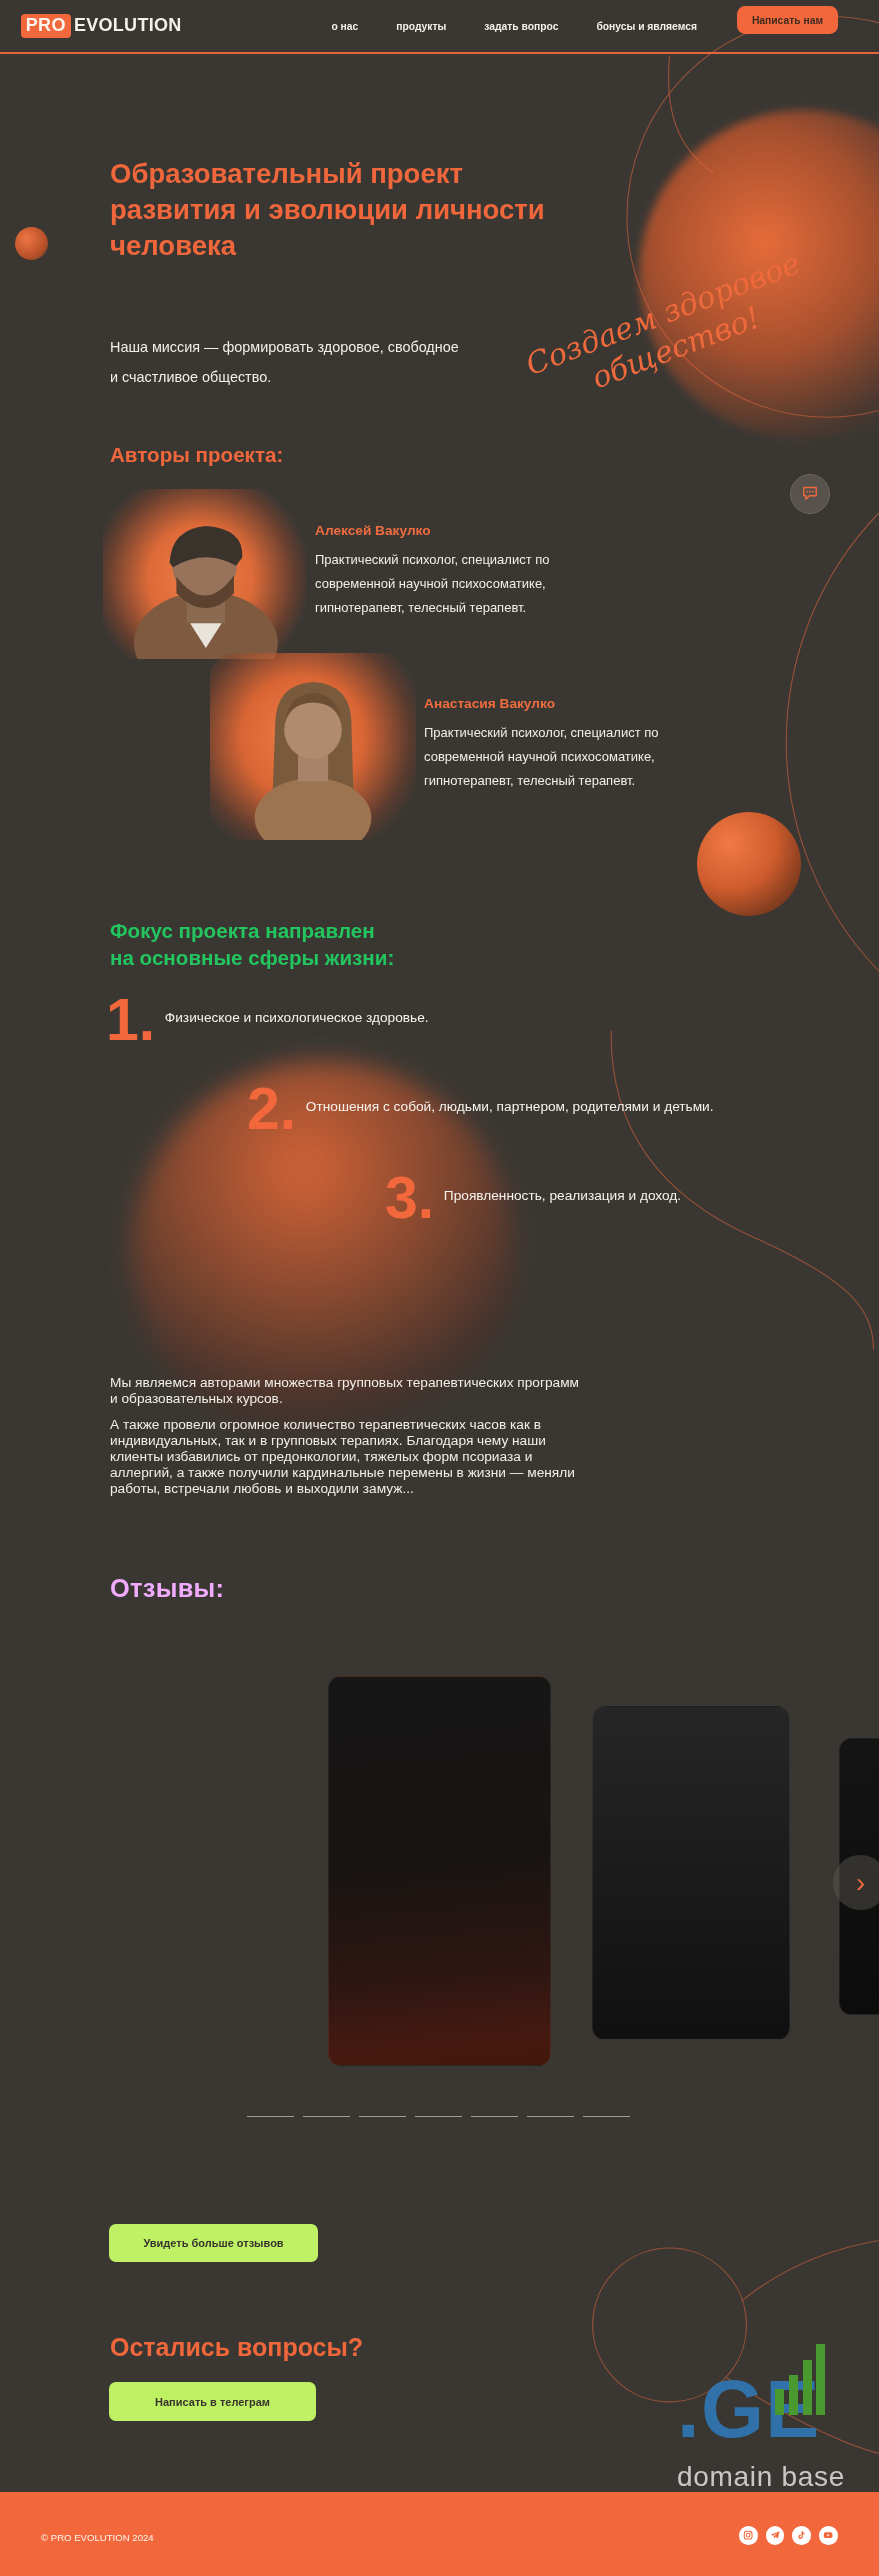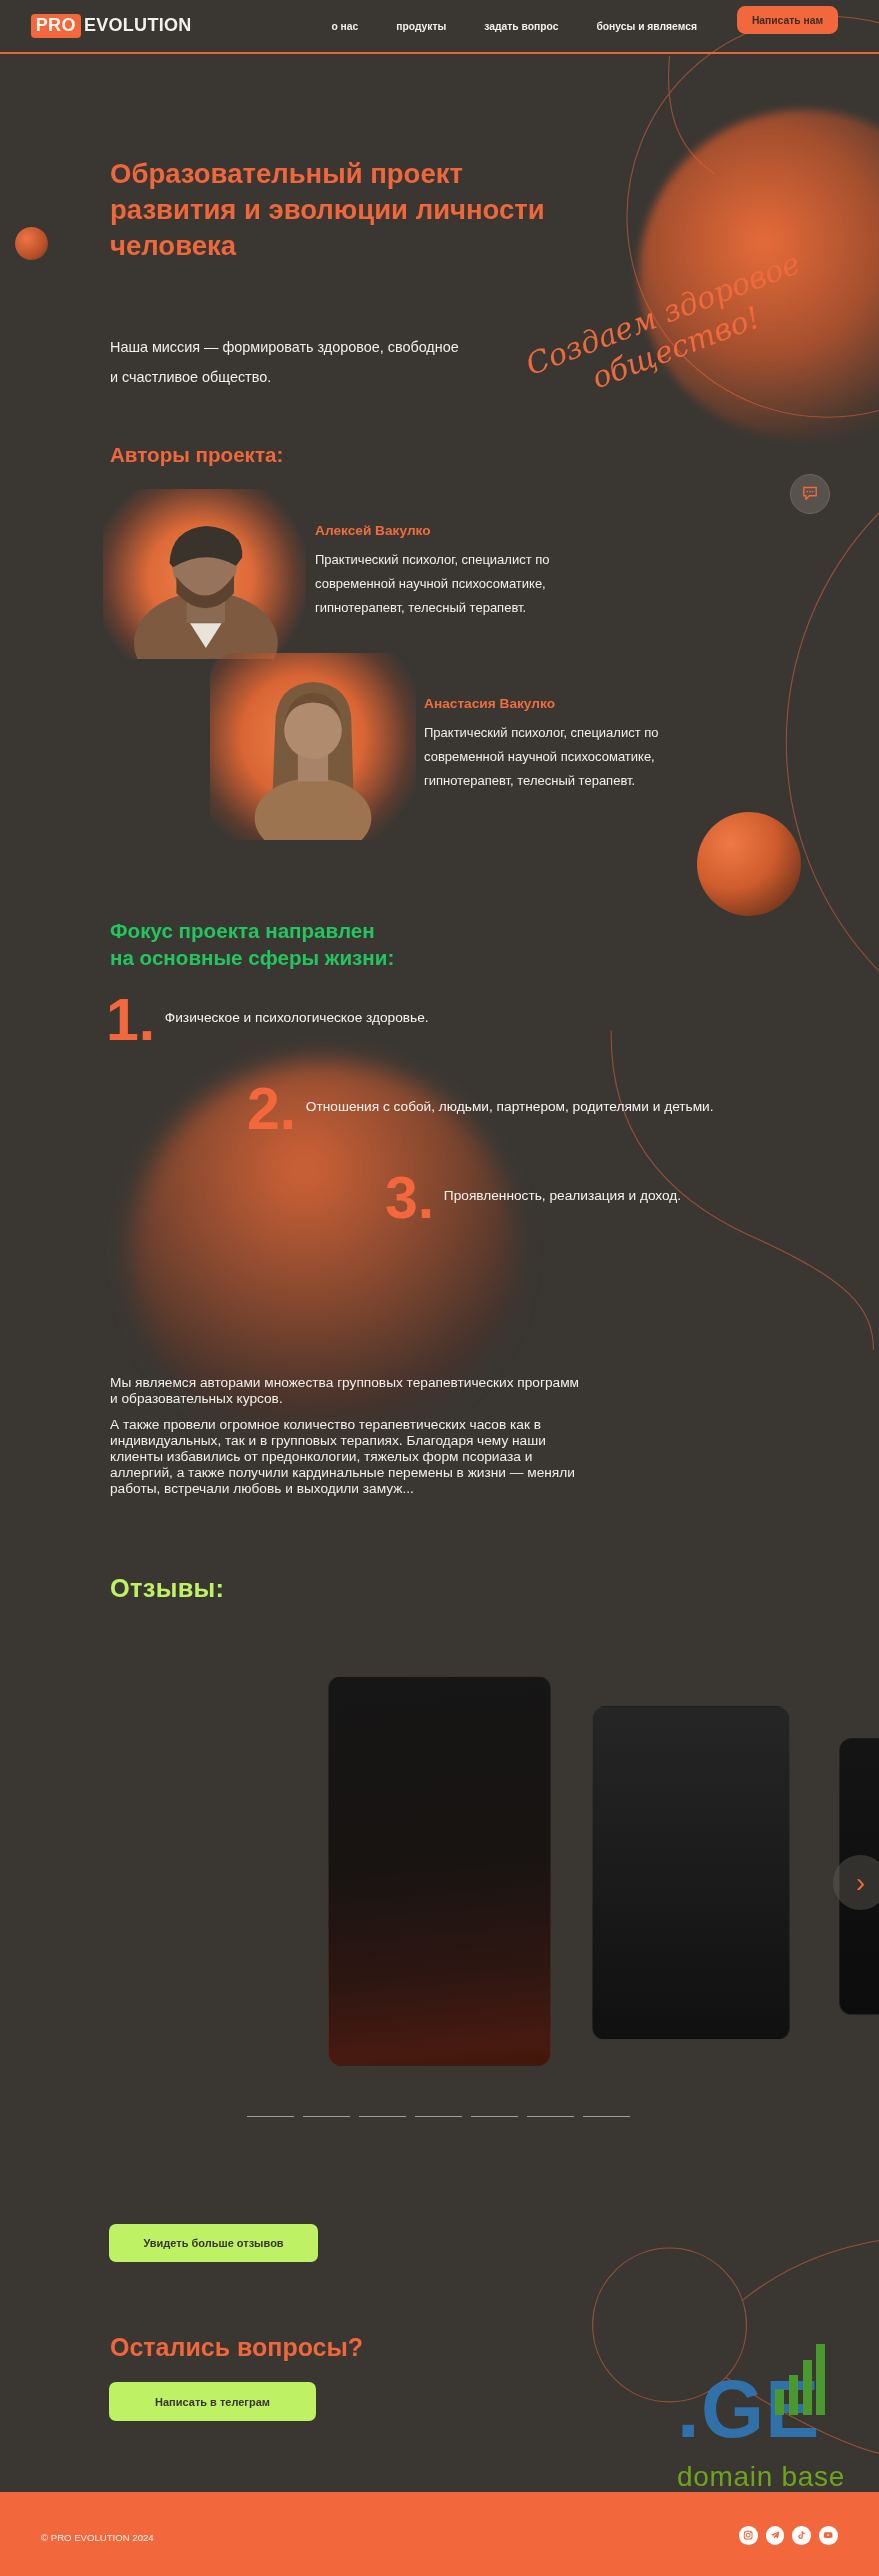--- a/index.html
+++ b/index.html
@@ -20,21 +20,21 @@
                rgba(90,40,28,.30) 70%, rgba(90,40,28,0) 80%);filter:blur(12.4px);}
   .sphere{left:697px;top:812px;width:104px;height:104px;border-radius:50%;
     background:radial-gradient(circle at 32% 30%, #f07a46 0%, #cf5c2d 45%, #7c3a1d 78%, #43241717 100%);
     filter:blur(0.7px);}
 
   svg.lines{left:0;top:0;}
 
   
   .header{left:0;top:0;width:879px;height:54px;border-bottom:2.1px solid #e4663a;
           display:flex;align-items:center;box-sizing:border-box;z-index:20;}
-  .logo{display:flex;align-items:center;margin-left:31px;font-weight:bold;font-size:18px;
+  .logo{display:flex;align-items:center;margin-left:21px;font-weight:bold;font-size:18px;
         letter-spacing:0.3px;cursor:pointer;}
   .logo .pro{background:#f2683c;color:#fdf6ef;border-radius:4.1px;padding:1.4px 4.8px 2.1px;}
   .logo .evo{color:#f4f1ea;margin-left:3.4px;}
   .nav{display:flex;align-items:center;margin-left:auto;gap:38px;}
   .nav a{color:#f4f1ea;font-size:10.3px;font-weight:bold;text-decoration:none;cursor:pointer;}
   .header-cta{margin:0 41px 12px 40px;background:#f2683c;border:none;border-radius:8.2px;
         padding:8.2px 15px;font-family:inherit;font-size:10.3px;font-weight:bold;color:#3d2c20;cursor:pointer;}
 
   
   .chat-widget{left:790px;top:474px;width:38px;height:38px;border-radius:50%;background:#57524b;
@@ -67,21 +67,21 @@
   .focus-text{font-size:13.7px;color:#f7f4ee;margin-left:9.6px;margin-top:-5.5px;}
   .item-1{left:106px;top:991px;}
   .item-2{left:247px;top:1080px;}
   .item-3{left:385px;top:1169px;}
 
   
   .about{left:110px;top:1375px;width:474px;font-size:13.7px;line-height:16px;color:#f2efe9;z-index:5;}
   .about p{margin:0 0 9.6px 0;}
 
   
-  .reviews-heading{left:110px;top:1574px;font-size:25.4px;font-weight:bold;color:#bef264;letter-spacing:0.3px;z-index:5;}
+  .reviews-heading{left:110px;top:1574px;font-size:25.4px;font-weight:bold;color:#f0abfc;letter-spacing:0.3px;z-index:5;}
   .review-card{border-radius:12.4px;border:0.7px solid rgba(255,255,255,.07);z-index:6;cursor:pointer;}
   .card-1{left:328px;top:1676px;width:221px;height:388px;
     background:linear-gradient(175deg,#161616 0%,#181412 48%,#2e1612 76%,#471a10 94%,#401708 100%);}
   .card-2{left:592px;top:1706px;width:196px;height:332px;
     background:linear-gradient(180deg,#262626 0%,#1a1a1a 55%,#101010 100%);}
   .card-3{left:839px;top:1738px;width:40px;height:275px;border-radius:12.4px 0 0 12.4px;border-right:none;
     background:linear-gradient(180deg,#141414 0%,#0c0c0c 100%);}
   .next-btn{left:833px;top:1855px;width:55px;height:55px;border-radius:50%;border:none;
     background:rgba(95,90,84,.45);color:#f2683c;font-size:27.5px;line-height:49px;text-align:center;
     cursor:pointer;z-index:7;padding:0;font-family:inherit;}
@@ -92,21 +92,21 @@
     font-size:11px;font-family:inherit;cursor:pointer;z-index:6;}
   .more-btn{left:109px;top:2224px;width:209px;height:38px;}
   .questions-heading{left:110px;top:2333px;font-size:25px;font-weight:bold;color:#f1673c;z-index:5;}
   .tg-btn{left:109px;top:2382px;width:207px;height:39px;}
 
   
   .watermark{left:677px;top:2369px;width:179px;z-index:30;opacity:.9;cursor:pointer;}
   .ge{position:relative;font-size:81px;font-weight:bold;color:#2e78b5;letter-spacing:1.4px;line-height:81px;}
   .ge-bars{position:absolute;left:98px;top:-25px;display:flex;align-items:flex-end;gap:4.8px;}
   .ge-bars div{width:9px;background:#4ba42f;}
-  .ge-domain{font-size:28px;color:#84cc16;opacity:.8;letter-spacing:0.7px;margin-top:11px;}
+  .ge-domain{font-size:28px;color:#ffffff;opacity:.8;letter-spacing:0.7px;margin-top:11px;}
 
   
   .footer{left:0;top:2492px;width:879px;height:84px;background:#f2683c;z-index:10;}
   .copyright{position:absolute;left:41px;top:40px;font-size:9.6px;color:#fdf4ee;}
   .socials{position:absolute;left:739px;top:34px;display:flex;gap:8.2px;}
   .soc{width:18.5px;height:18.5px;border-radius:50%;background:#ffffff;border:none;display:flex;
        align-items:center;justify-content:center;cursor:pointer;padding:0;}
 </style>
 </head>
 <body>

